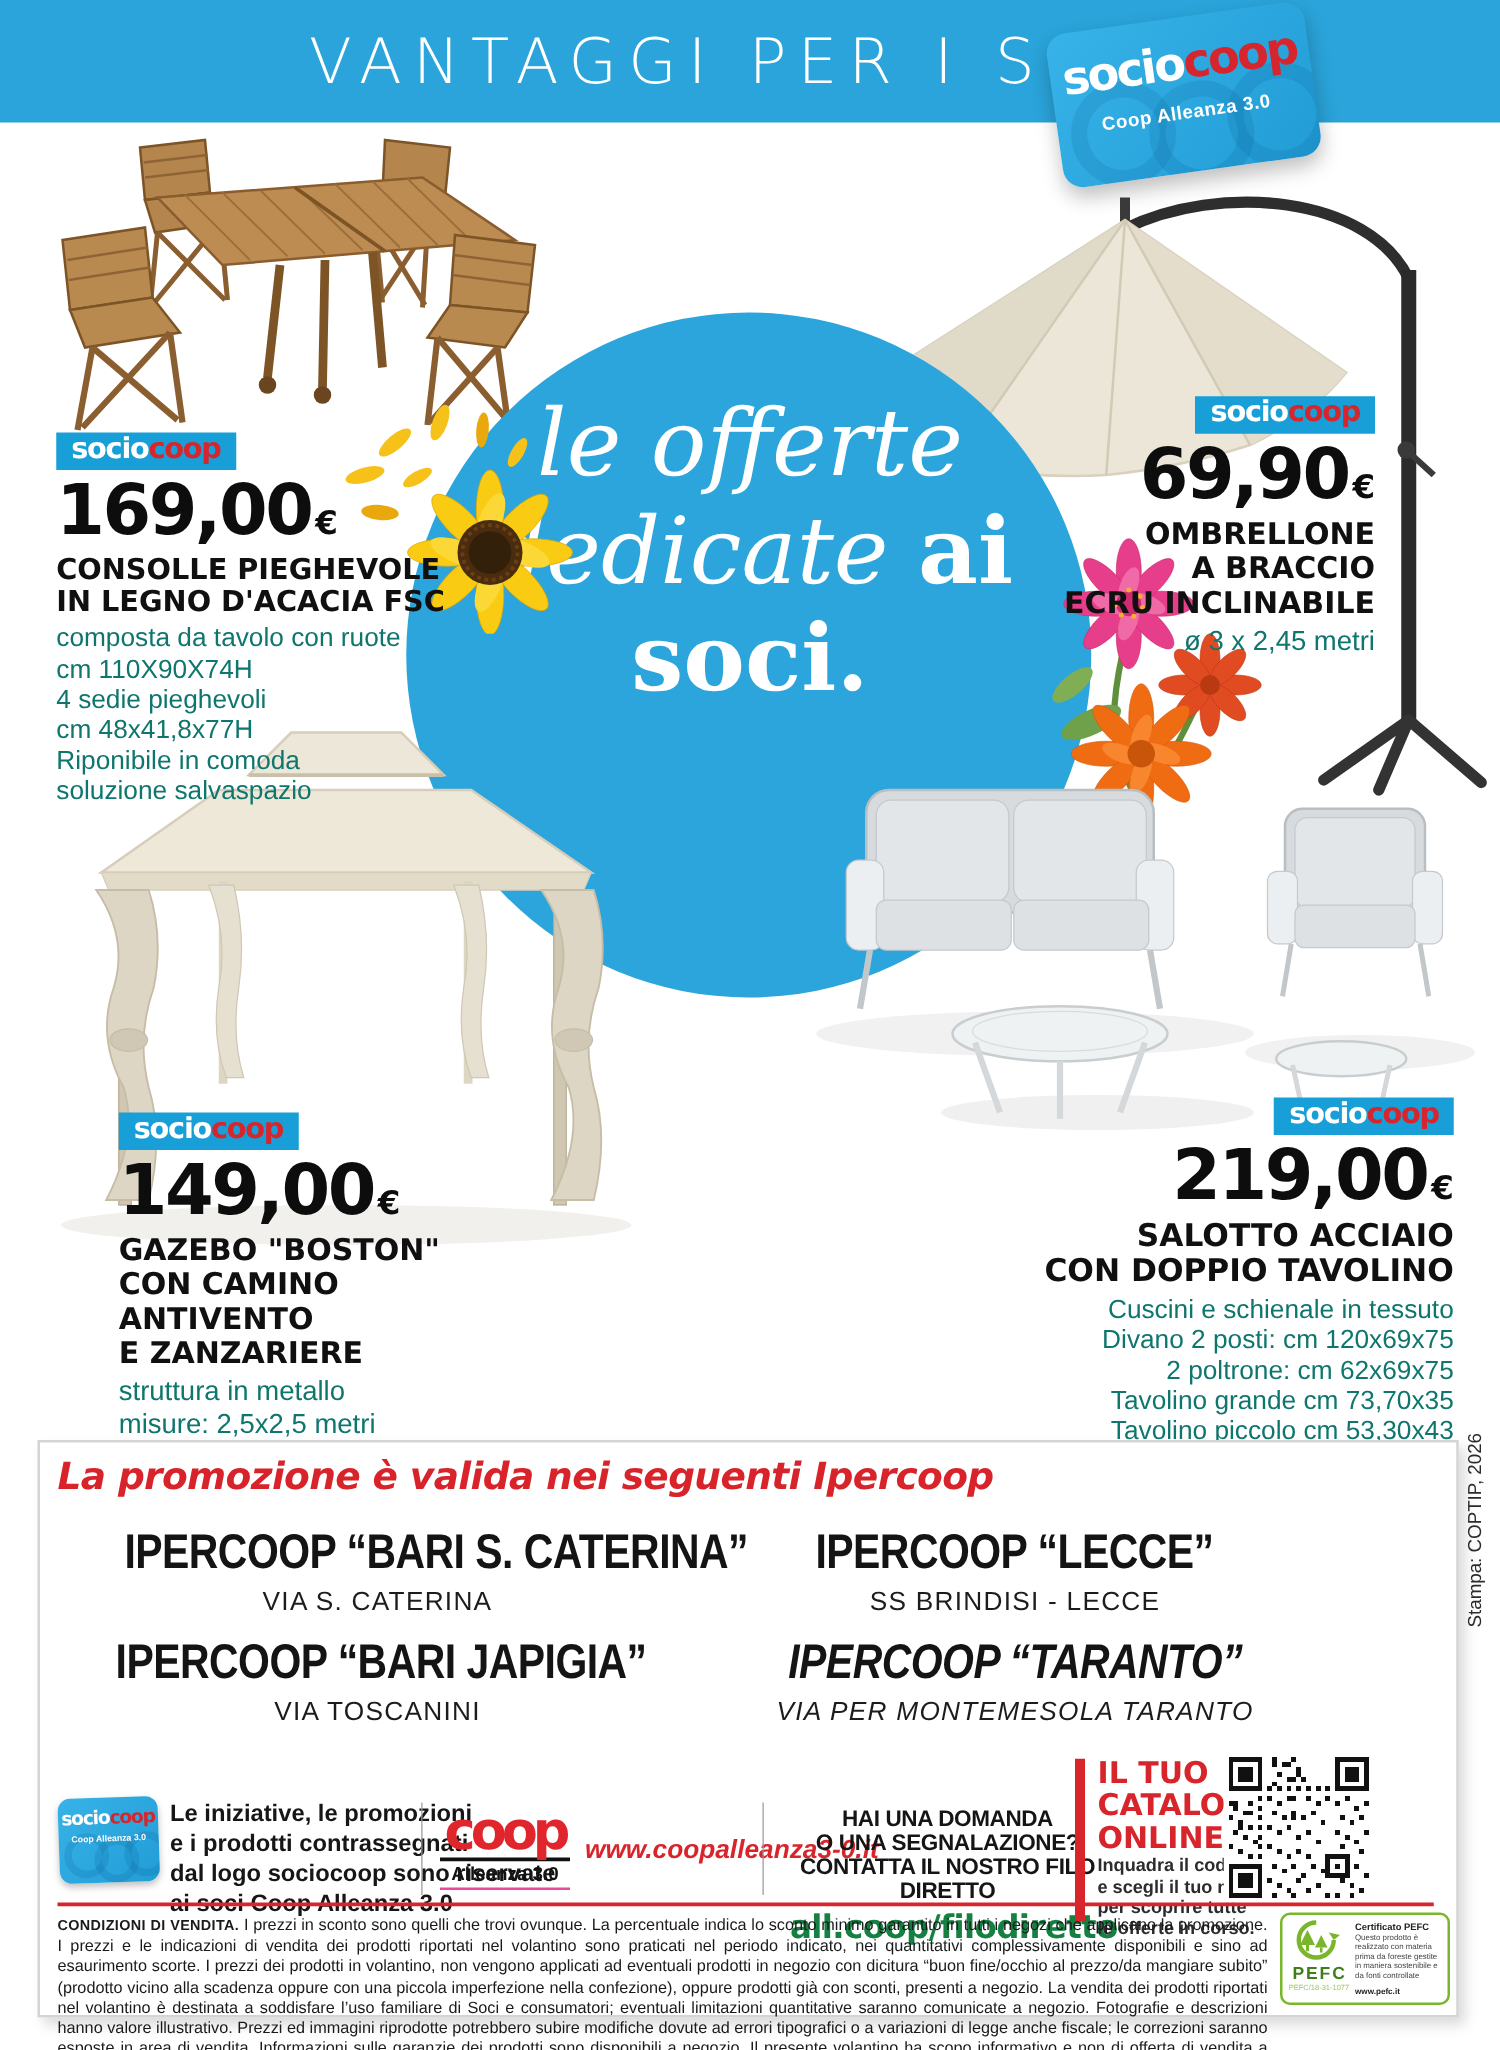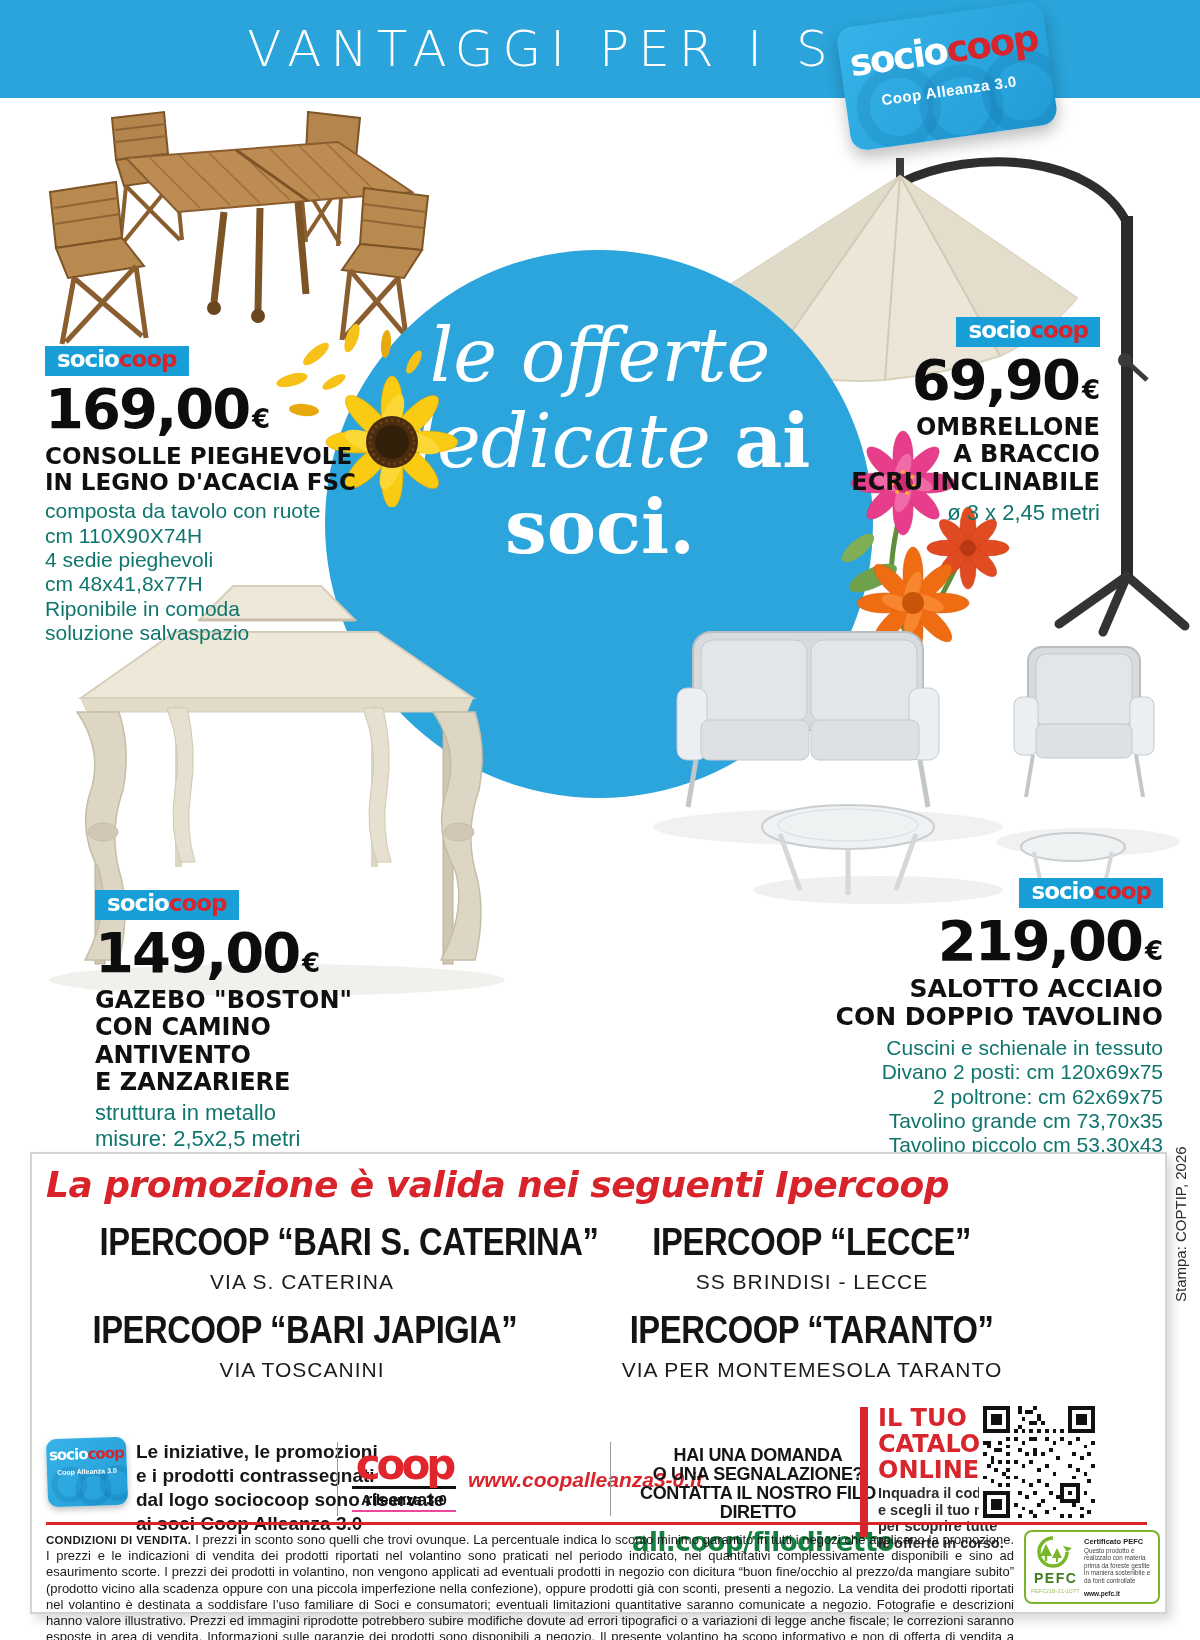--- a/index.html
+++ b/index.html
@@ -36,21 +36,21 @@
     color:#0d0d0d;line-height:1.05;margin-top:4px;}
   .price .eur{font-size:26px;font-weight:700;letter-spacing:0;margin-left:3px;}
   .offer-title{font-family:"DejaVu Sans",sans-serif;font-weight:800;font-size:23px;line-height:1.14;color:#101010;margin-top:4px;}
   .offer-desc{font-size:21px;line-height:1.16;color:#0f766e;margin-top:4px;}
   .offer{position:absolute;}
   .offer.right{text-align:right;}
 
   
   .promo-box{position:absolute;left:30px;top:1152px;width:1133px;height:458px;background:#fff;
     border:2px solid #d4d4d4;box-shadow:5px 6px 10px rgba(0,0,0,.15);}
-  .promo-heading{position:absolute;left:14px;top:10px;font-style:italic;font-weight:800;font-size:36px;
+  .promo-heading{position:absolute;left:14px;top:10px;font-style:italic;font-weight:800;font-size:30px;
     color:#d8232a;font-family:"DejaVu Sans",sans-serif;letter-spacing:-.5px;}
   .store-cell{position:absolute;text-align:center;}
   .store-name{font-weight:800;font-size:39px;letter-spacing:-.5px;color:#141414;}
   .store-addr{font-size:21px;letter-spacing:1px;color:#1c1c1c;margin-top:6px;}
   .condensed{display:inline-block;transform:scaleX(.84);transform-origin:center;white-space:nowrap;}
 
   .mini-card{position:absolute;left:15px;top:284px;width:80px;height:68px;border-radius:10px;
     background:linear-gradient(135deg,#38b3e9,#219cd5);transform:rotate(-2deg);overflow:hidden;
     box-shadow:0 3px 6px rgba(0,0,0,.25);}
   .mini-card .logo{position:absolute;left:0;width:100%;top:9px;text-align:center;
@@ -440,21 +440,21 @@
       <div class="store-addr">VIA S. CATERINA</div>
     </div>
     <div class="store-cell" style="left:520px;top:66px;width:520px;">
       <div class="store-name"><span class="condensed">IPERCOOP “LECCE”</span></div>
       <div class="store-addr">SS BRINDISI - LECCE</div>
     </div>
     <div class="store-cell" style="left:20px;top:154px;width:500px;">
       <div class="store-name"><span class="condensed">IPERCOOP “BARI JAPIGIA”</span></div>
       <div class="store-addr">VIA TOSCANINI</div>
     </div>
-    <div class="store-cell" style="left:520px;top:154px;width:520px;">
+    <div class="store-cell" style="left:520px;top:154px;width:520px;font-style:italic;">
       <div class="store-name"><span class="condensed">IPERCOOP “TARANTO”</span></div>
       <div class="store-addr">VIA PER MONTEMESOLA TARANTO</div>
     </div>
 
     <div class="mini-card">
       <div class="wm" style="left:4px;top:28px;"></div>
       <div class="wm" style="left:28px;top:32px;"></div>
       <div class="wm" style="left:52px;top:28px;"></div>
       <div class="logo"><span class="socio">socio</span><span class="coopred">coop</span></div>
       <div class="sub">Coop Alleanza 3.0</div>

